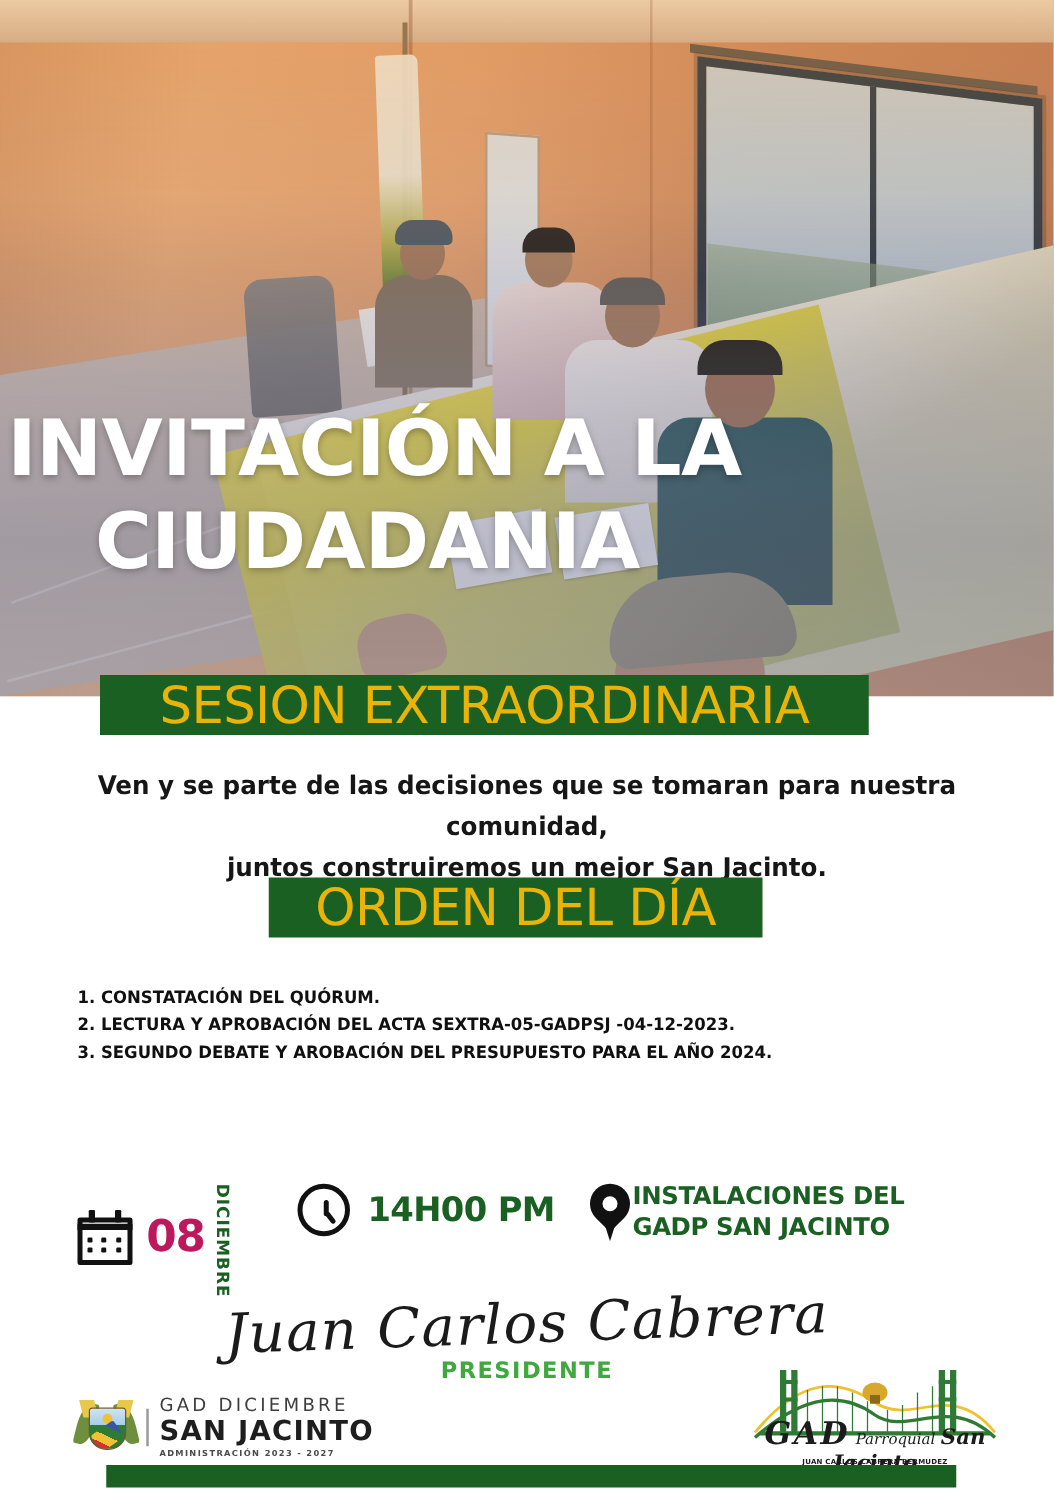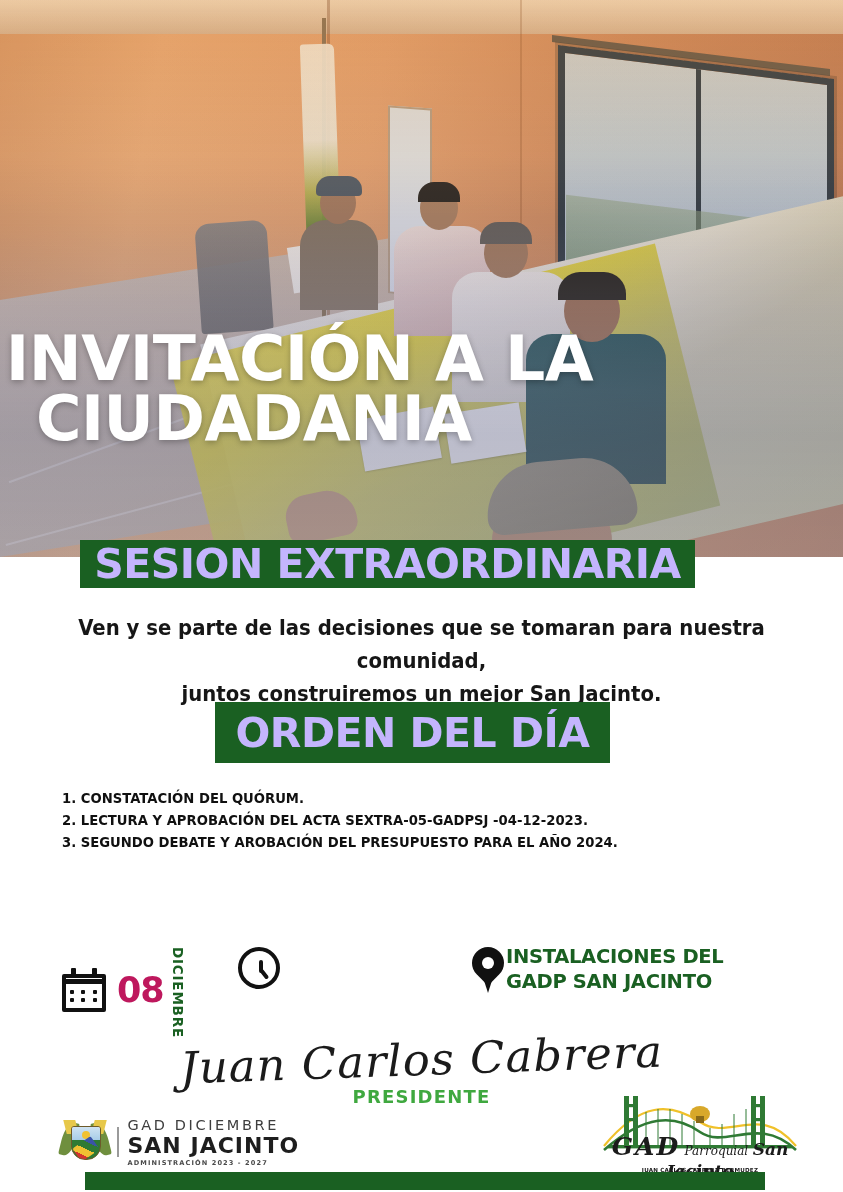--- a/index.html
+++ b/index.html
@@ -163,36 +163,36 @@
     font-weight:bold;letter-spacing:-.5px;line-height:.93;
     text-shadow:0 2px 6px rgba(0,0,0,.28);
     pointer-events:none;
   }
   .hl1{
     font-size:62px;padding-left:14px;
     font-family:"DejaVu Sans", sans-serif;
     transform:scaleX(1.02);
   }
   .hl2{
-    font-size:62px;padding-left:36px;margin-top:2px;
+    font-size:62px;padding-left:76px;margin-top:16px;
     font-family:"DejaVu Sans", sans-serif;
   }
 
   
   .banner{
-    position:absolute;background:#1a6022;color:#c4b5fd;font-weight:bold;
+    position:absolute;background:#1a6022;color:#eab308;font-weight:normal;
     font-family:"DejaVu Sans", sans-serif;
     display:flex;align-items:center;justify-content:center;
     letter-spacing:-.5px;
   }
   .banner-sesion{
     left:80px;top:540px;width:615px;height:48px;font-size:41px;
   }
   .banner-orden{
-    left:215px;top:702px;width:395px;height:61px;font-size:41px;
+    left:215px;top:702px;width:395px;height:48px;font-size:41px;
   }
 
   
   .subtitle{
     position:absolute;left:0;top:612px;width:843px;text-align:center;
     font-family:"DejaVu Sans", sans-serif;font-weight:bold;
     font-size:20.5px;color:#161616;line-height:1.62;
     transform:scaleX(.96);
   }
 
@@ -424,20 +424,21 @@
       </span>
       <span class="day-num">08</span>
       <span class="month">DICIEMBRE</span>
     </div>
 
     <div class="info-item ii-time">
       <span class="clock-ico">
         <span class="h"></span>
           <span class="m"></span>
       </span>
+      <span class="time-txt">14H00 PM</span>
     </div>
 
     <div class="info-item ii-place">
       <span class="pin-ico">
         <span class="tail"></span>
           <span class="drop"></span>
           <span class="hole"></span>
       </span>
       <span class="place-txt">
         <span>INSTALACIONES DEL</span><br>

